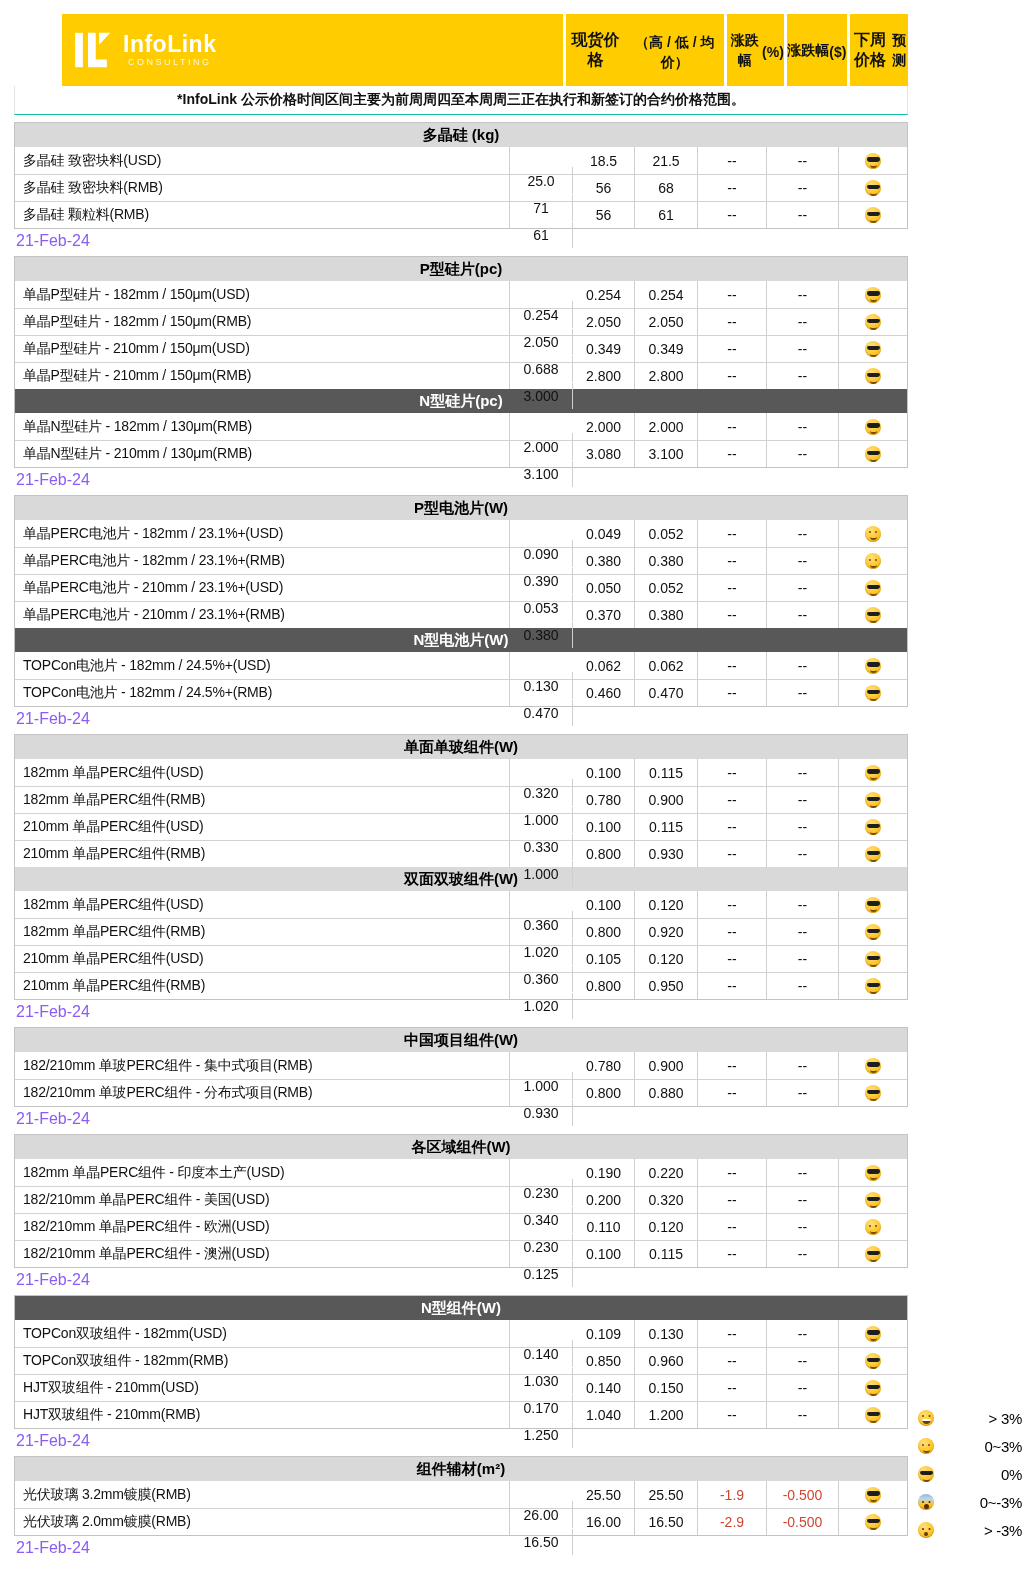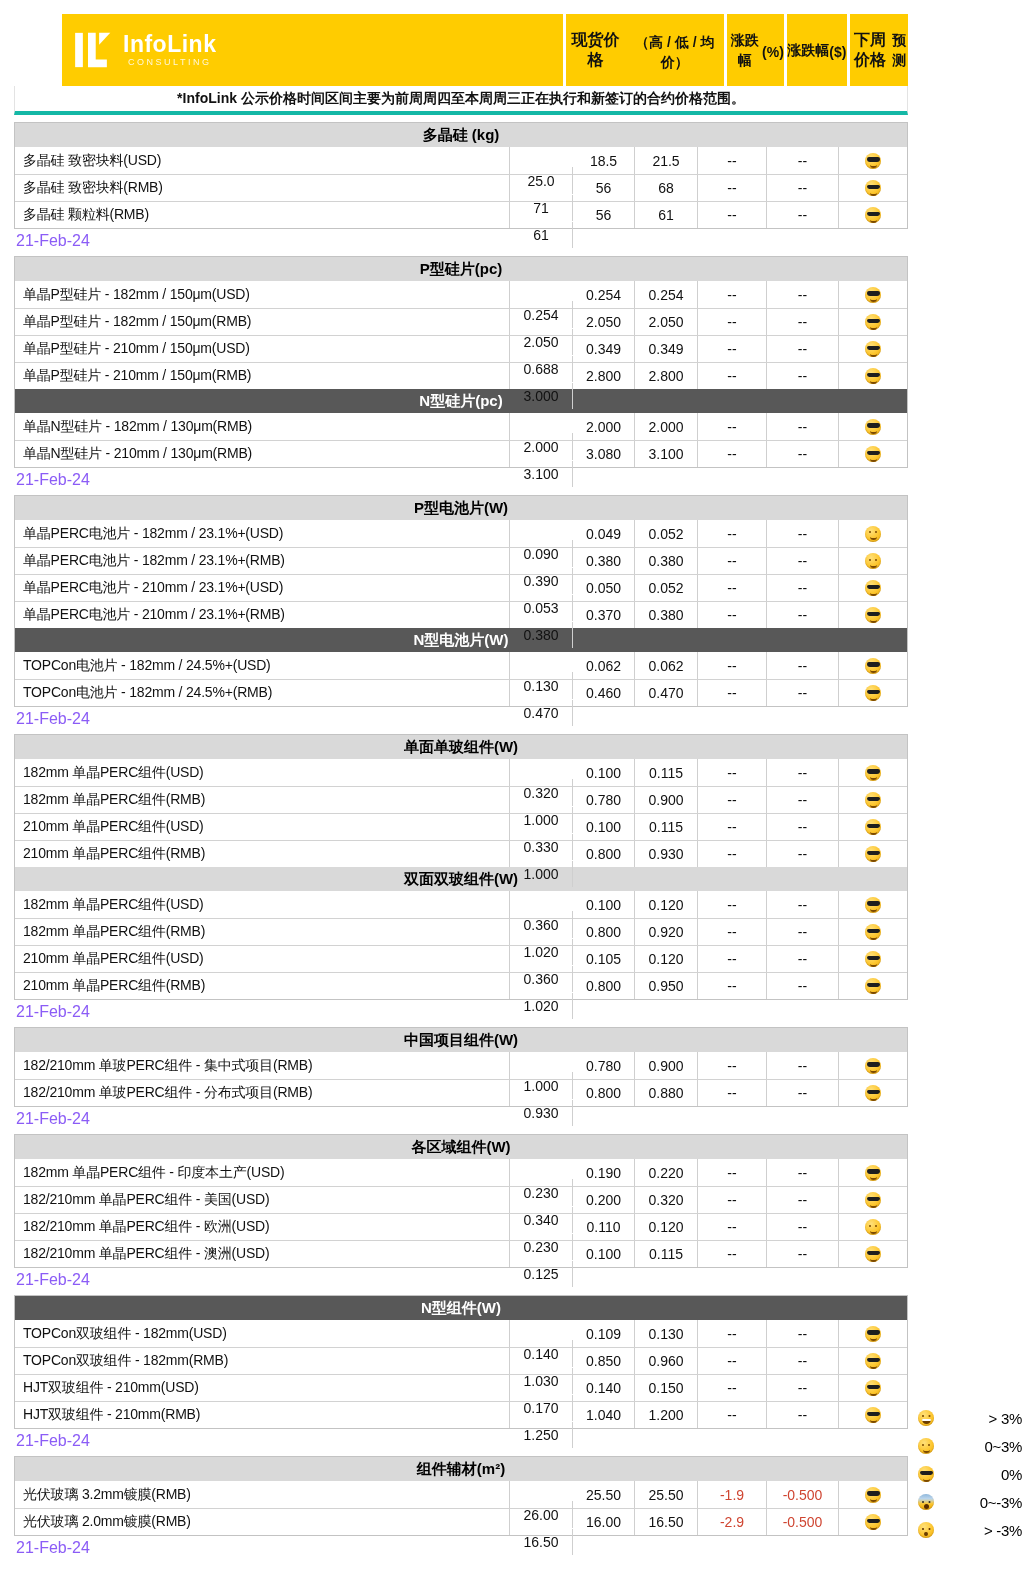--- a/index.html
+++ b/index.html
@@ -19,21 +19,21 @@
   .th-line1 { font-size:16px; font-weight:bold; line-height:20px; }
   .th-line2 { font-size:14px; font-weight:bold; line-height:20px; margin-top:3px; }
 
   .logo { display:flex; align-items:center; gap:10px; }
   .logo-text-block { display:flex; flex-direction:column; }
   .logo-name { color:#fff; font-size:23px; font-weight:bold; letter-spacing:.5px; line-height:24px; }
   .logo-sub  { color:rgba(255,255,255,.85); font-size:9px; letter-spacing:2.5px; line-height:12px; }
 
   
   .note-row { width:894px; height:29px; display:flex; align-items:center; justify-content:center;
-    font-size:14px; font-weight:bold; border-bottom:4px solid #14b8a6; border-left:1px solid #e3e3e3;
+    font-size:14px; font-weight:bold; border-bottom:1px solid #14b8a6; border-left:1px solid #e3e3e3;
     border-right:1px solid #e3e3e3; background:#fff; }
 
   
   .blocks { width:1022px; }
   .group { margin-top:7px; }
   .block { width:894px; border:1px solid #c3c3c3; }
   .section-header { height:24px; display:flex; align-items:center; justify-content:center;
     font-size:15px; font-weight:bold; }
   .section-header.light { background:#d9d9d9; color:#000; }
   .section-header.dark  { background:#585858; color:#fff; }

